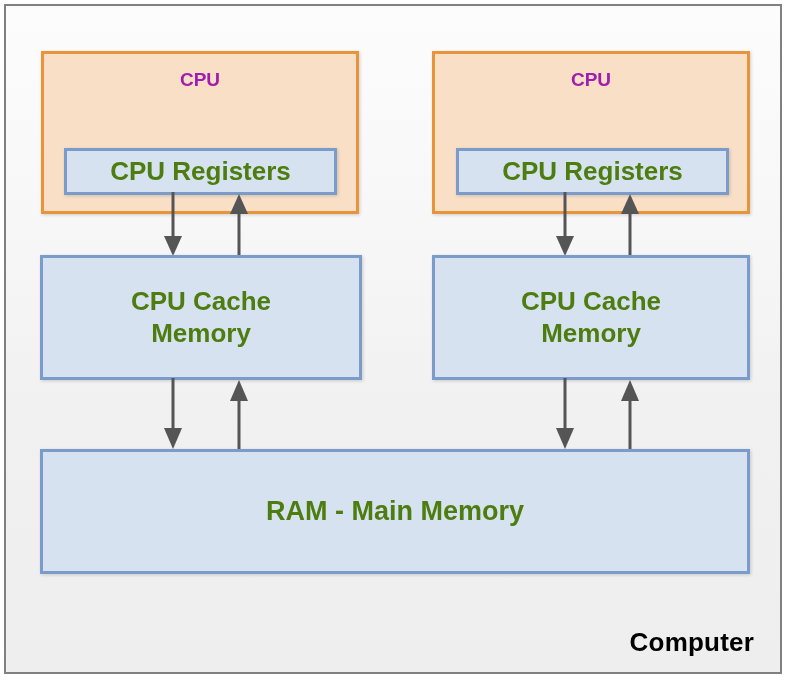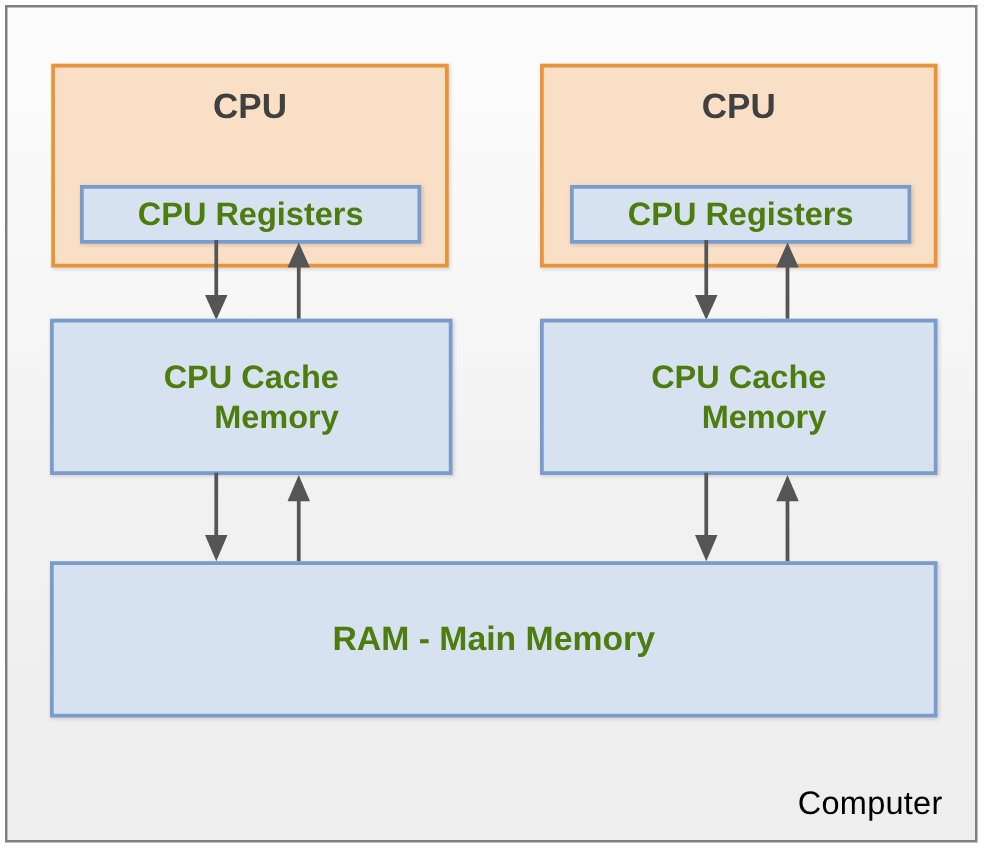--- a/index.html
+++ b/index.html
@@ -31,21 +31,21 @@
     box-sizing: border-box;
     border: 2px solid #808080;
     background: linear-gradient(to bottom, #fcfcfc 0%, #f8f8f8 28%, #f1f1f1 60%, #eeeeee 100%);
   }
 
   .frame-label {
     position: absolute;
     right: 26px;
     bottom: 14px;
     font-size: 26px;
-    font-weight: normal;
+    font-weight: bold;
     color: #000000;
     letter-spacing: 0.2px;
     white-space: nowrap;
   }
 
   
   .box {
     position: absolute;
     box-sizing: border-box;
     display: flex;
@@ -57,42 +57,41 @@
   .cpu-box {
     border: 3px solid #e8943a;
     background: #f9dfc5;
     box-shadow: 1px 1px 3px rgba(120,120,120,0.32);
     align-items: flex-start;
     justify-content: center;
   }
 
   .cpu-title {
     margin-top: 16px;
-    font-size: 28px;
+    font-size: 19px;
     font-weight: bold;
-    color: #404040;
+    color: #a21caf;
     line-height: 1.05;
   }
 
   .blue-box {
     border: 3px solid #7b9ccb;
     background: #d7e2f1;
     box-shadow: 1px 1px 3px rgba(120,120,120,0.32);
     color: #4d7c0f;
     font-weight: bold;
   }
 
   .registers-box {
     font-size: 26px;
   }
 
   .cache-box {
     font-size: 26px;
     line-height: 1.22;
-    text-align: right;
   }
 
   .ram-box {
     font-size: 27px;
   }
 
   
   .arrow {
     position: absolute;
   }

